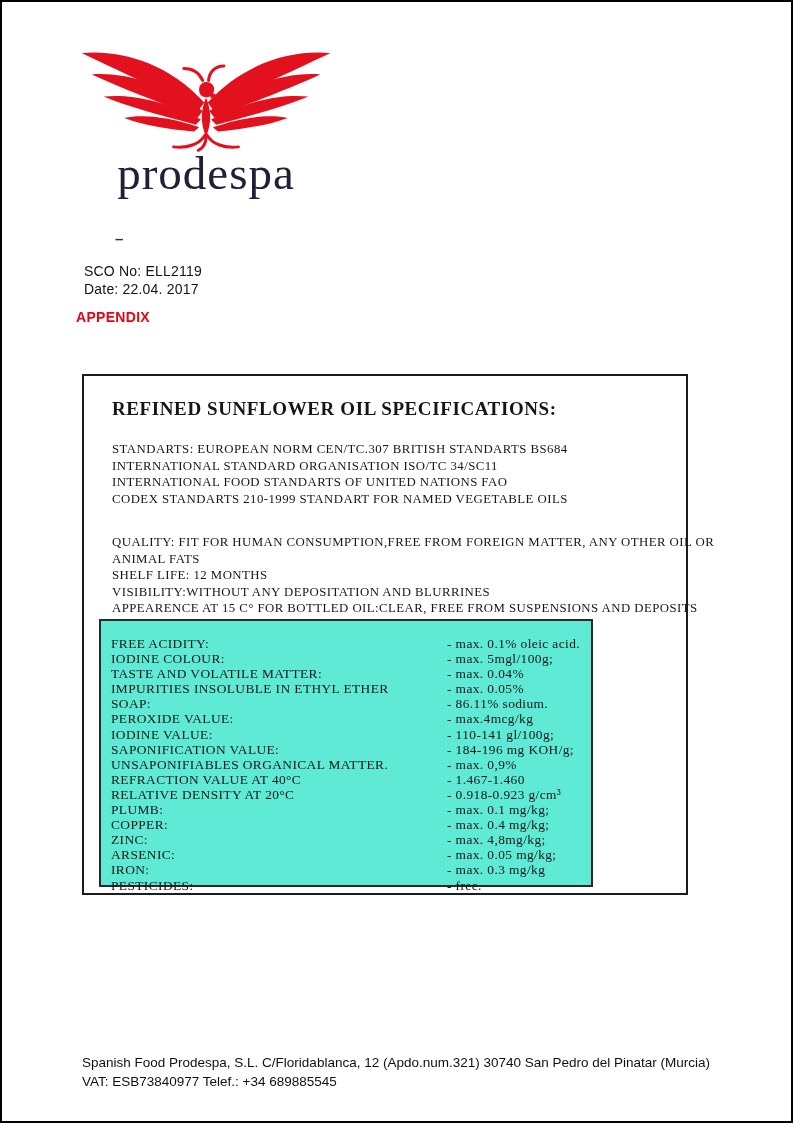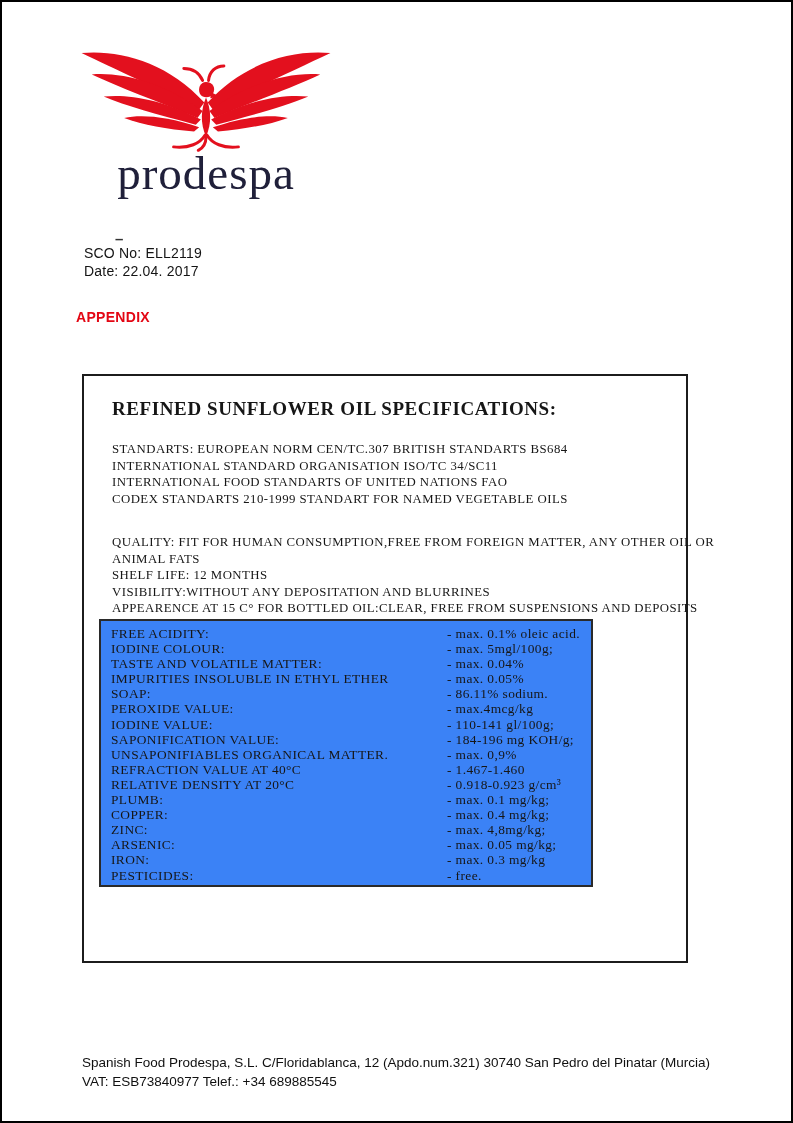--- a/index.html
+++ b/index.html
@@ -26,52 +26,52 @@
     margin-top: -6px;
     text-align: center;
     font-family: "Liberation Serif", serif;
     font-size: 47px;
     letter-spacing: 1px;
     color: var(--brand-dark, #20203a);
   }
 
   
   .dash { position: absolute; left: 113px; top: 228px; font-size: 15px; font-weight: bold; color: #333; }
-  .meta { position: absolute; left: 82px; top: 242px; font-size: 14px; line-height: 18px; color: #141414; letter-spacing: 0.2px; }
+  .meta { position: absolute; left: 82px; top: 260px; font-size: 14px; line-height: 18px; color: #141414; letter-spacing: 0.2px; }
   .appendix {
     position: absolute; left: 74px; top: 307px;
     font-size: 14px; font-weight: bold; letter-spacing: 0.3px;
     color: var(--appendix-red, #e30613);
   }
 
   
   .specbox {
     position: absolute; left: 80px; top: 372px;
-    width: 606px; height: 589px;
+    width: 606px; height: 521px;
     border: 2px solid #1c1c1c;
     background: #fff;
     font-family: "Liberation Serif", serif;
     color: #161616;
   }
   .spec-title {
     margin: 22px 0 0 28px;
     font-size: 19px; font-weight: bold; letter-spacing: 0.6px;
   }
   .standards { margin: 21px 8px 0 28px; }
   .quality   { margin: 27px 8px 0 28px; }
   .text-line {
     font-size: 12.8px; line-height: 16.5px; letter-spacing: 0.45px;
     white-space: nowrap;
   }
   .innerbox {
     position: absolute; left: 15px; top: 243px;
     width: 494px; height: 268px;
     border: 2px solid #2a2a2a;
-    padding: 5px 8px 0 10px;
-    background: #3b82f6;
+    padding: 15px 8px 0 10px;
+    background: #5eead4;
   }
   .spec-row { display: flex; font-size: 13.4px; line-height: 15.1px; letter-spacing: 0.4px; white-space: nowrap; }
   .spec-label { width: 336px; flex: 0 0 336px; }
   .spec-value { flex: 1; }
 
   
   .footer {
     position: absolute; left: 80px; top: 1051px; width: 660px;
     font-size: 13.5px; line-height: 19px; color: #101010;
   }

